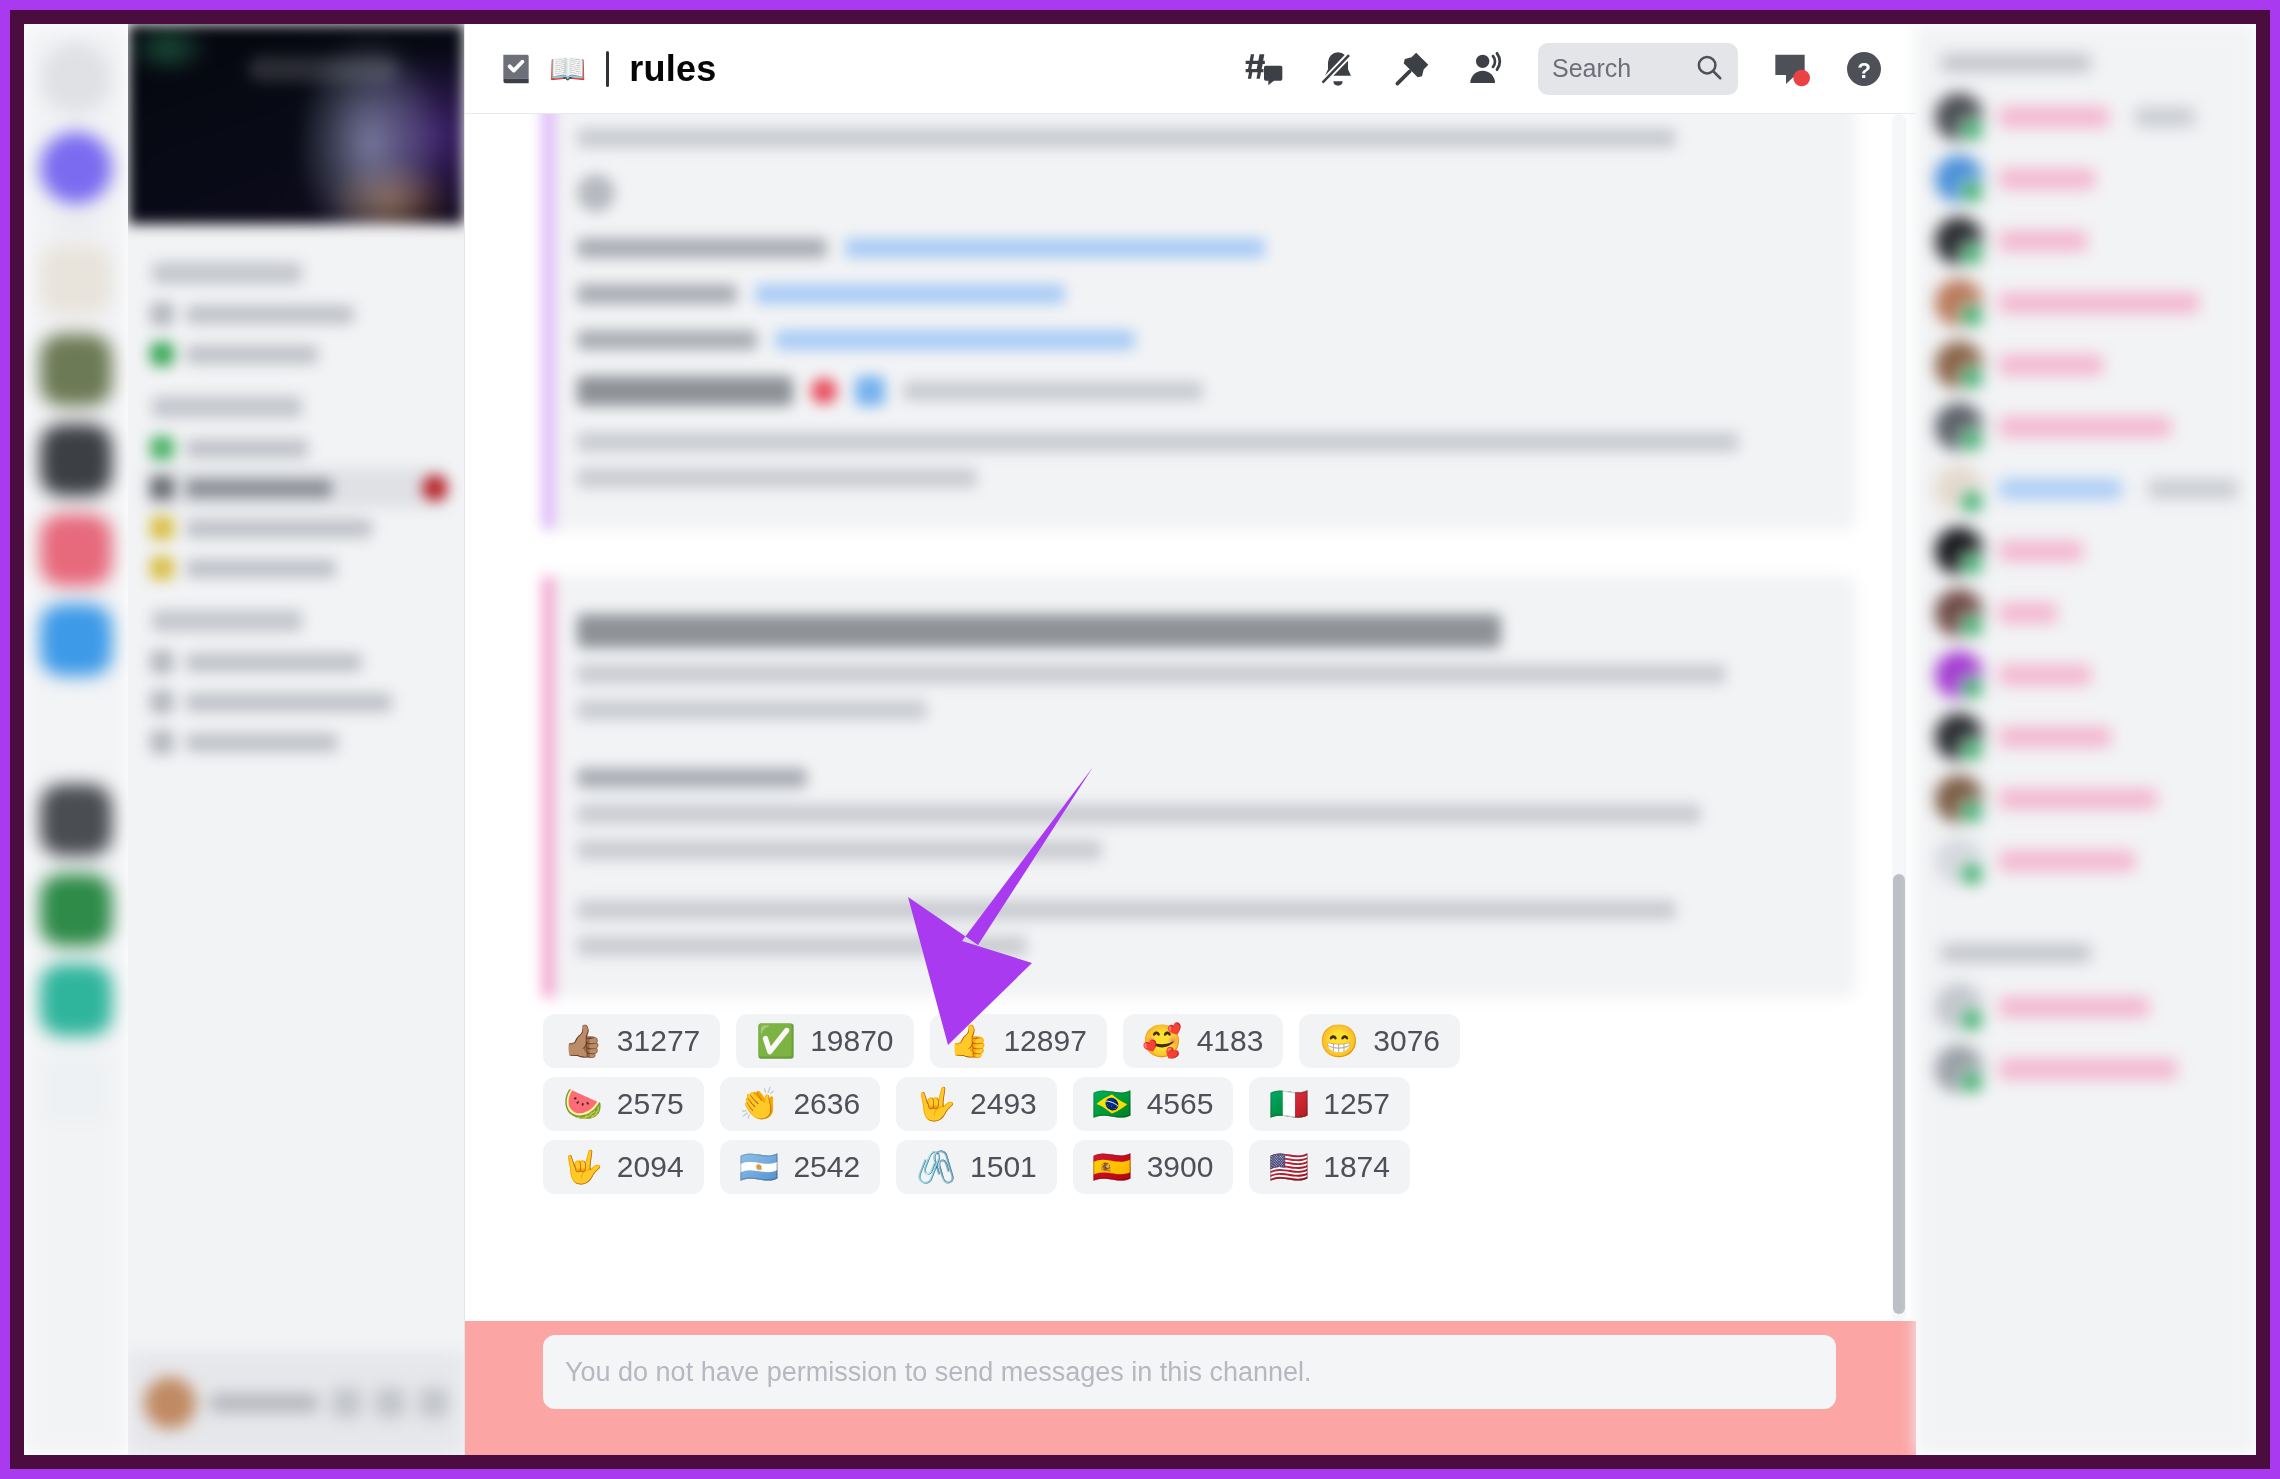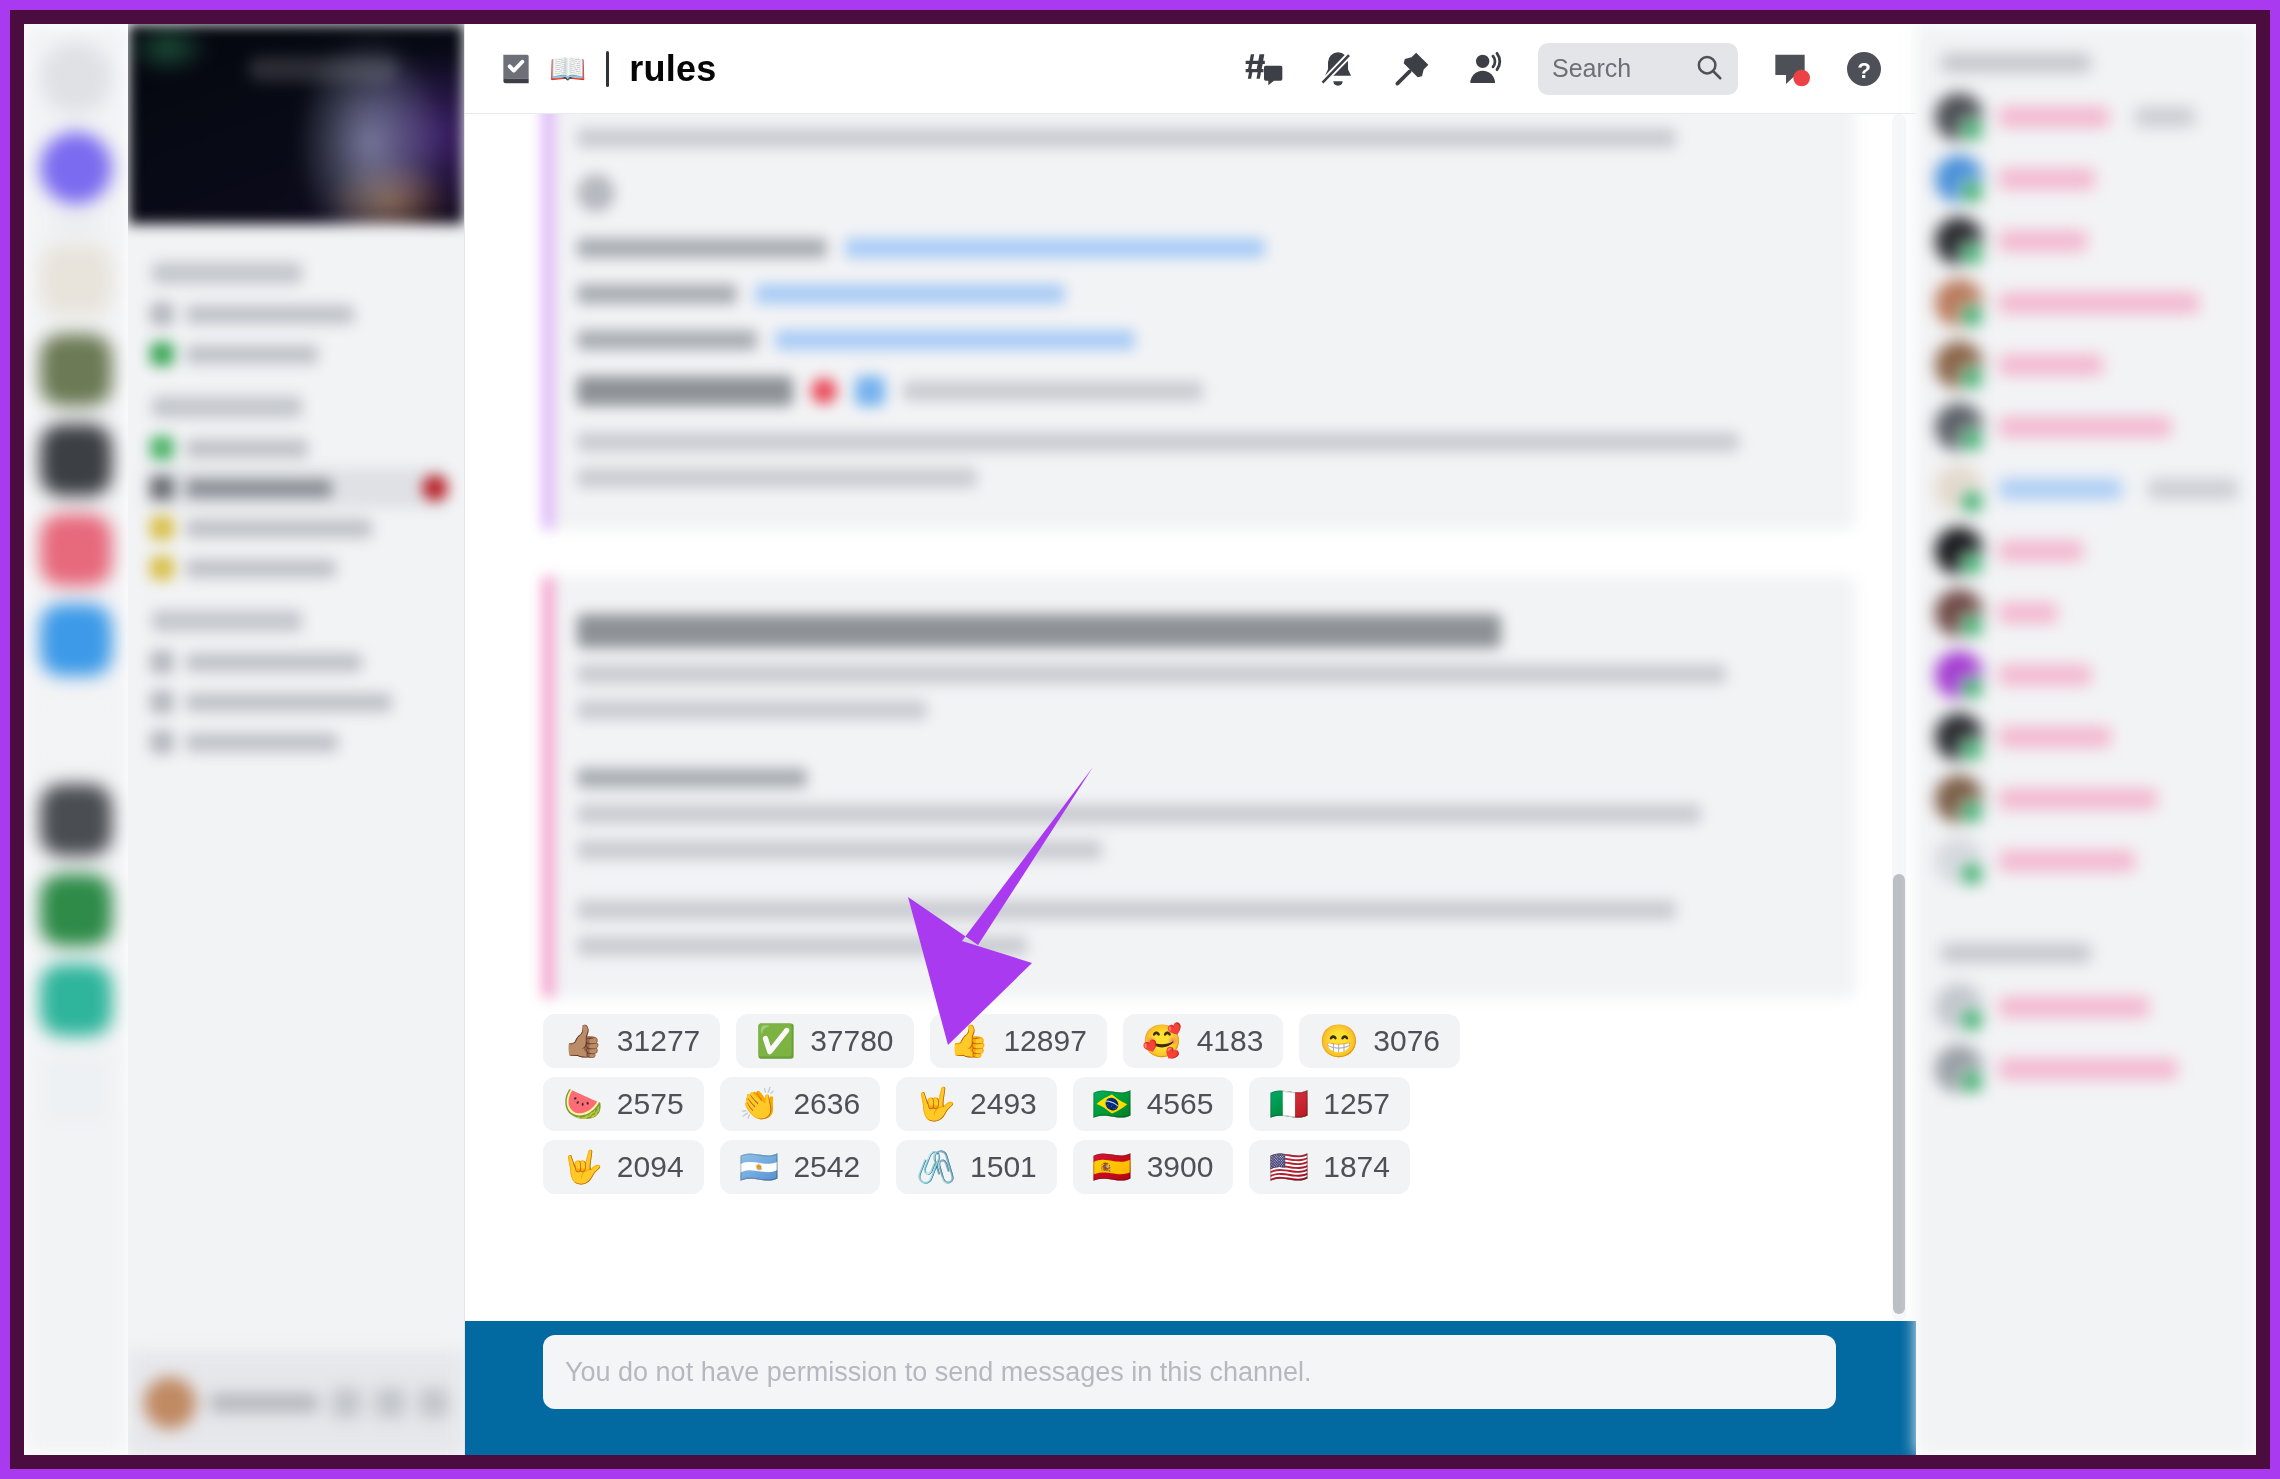--- a/index.html
+++ b/index.html
@@ -195,21 +195,21 @@
     width: 34px; height: 34px; border-radius: 4px; display: inline-block;
     background: linear-gradient(150deg,#d7b99a 0%,#b58e68 45%,#8a6846 100%);
   }
   .reaction .emo.custom {
     width: 34px; height: 34px; border-radius: 17px; display: inline-block;
     background: conic-gradient(#f0c419,#27ae60,#2980b9,#8e44ad,#e74c3c,#f0c419);
   }
   .reaction .cnt { font-size: 30px; color: #4e5058; font-weight: 400; }
 
   
-  .composer-wrap { flex: 0 0 134px; padding: 14px 80px 46px 78px; background: #0369a1; }
+  .composer-wrap { flex: 0 0 134px; padding: 14px 80px 46px 78px; background: #fca5a5; }
   .composer {
     height: 74px; background: #f4f5f7; border-radius: 12px;
     display: flex; align-items: center; padding: 0 22px;
   }
   .composer .note { font-size: 27px; color: #b5b8be; }
 
   
   .scrollbar-track {
     position: absolute; right: 10px; top: 0; bottom: 0; width: 14px;
     background: #f6f7f8; border-radius: 7px;
@@ -432,21 +432,21 @@
         </div>
 
         <div class="reaction-rows">
           <div class="reaction-row">
             <div class="reaction">
               <span class="emo">👍🏽</span>
               <span class="cnt">31277</span>
             </div>
             <div class="reaction">
               <span class="emo">✅</span>
-              <span class="cnt">37780</span>
+              <span class="cnt">19870</span>
             </div>
             <div class="reaction">
               <span class="emo">👍</span>
               <span class="cnt">12897</span>
             </div>
             <div class="reaction">
               <span class="emo">🥰</span>
               <span class="cnt">4183</span>
             </div>
             <div class="reaction">

